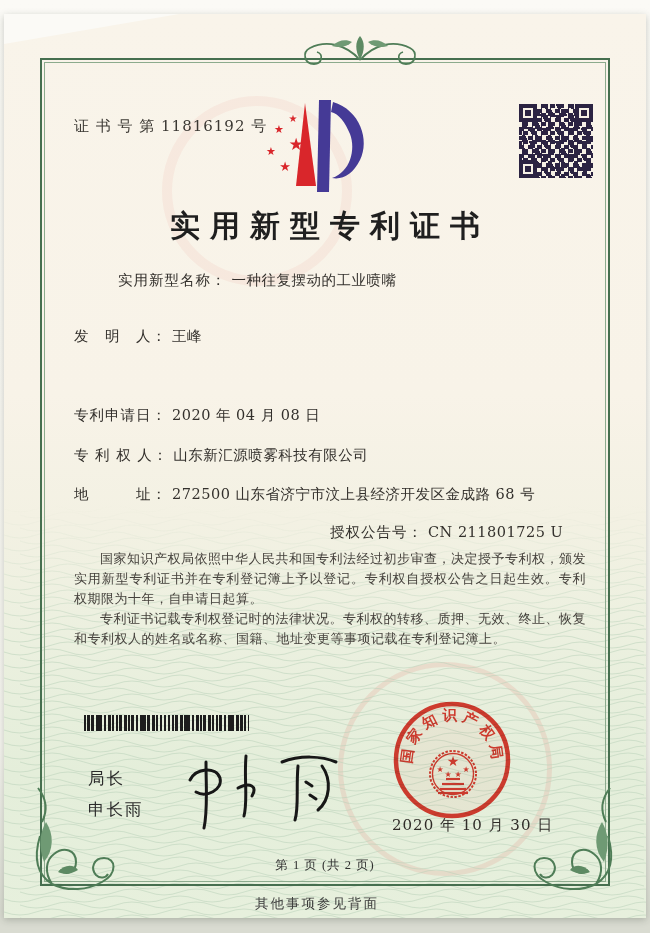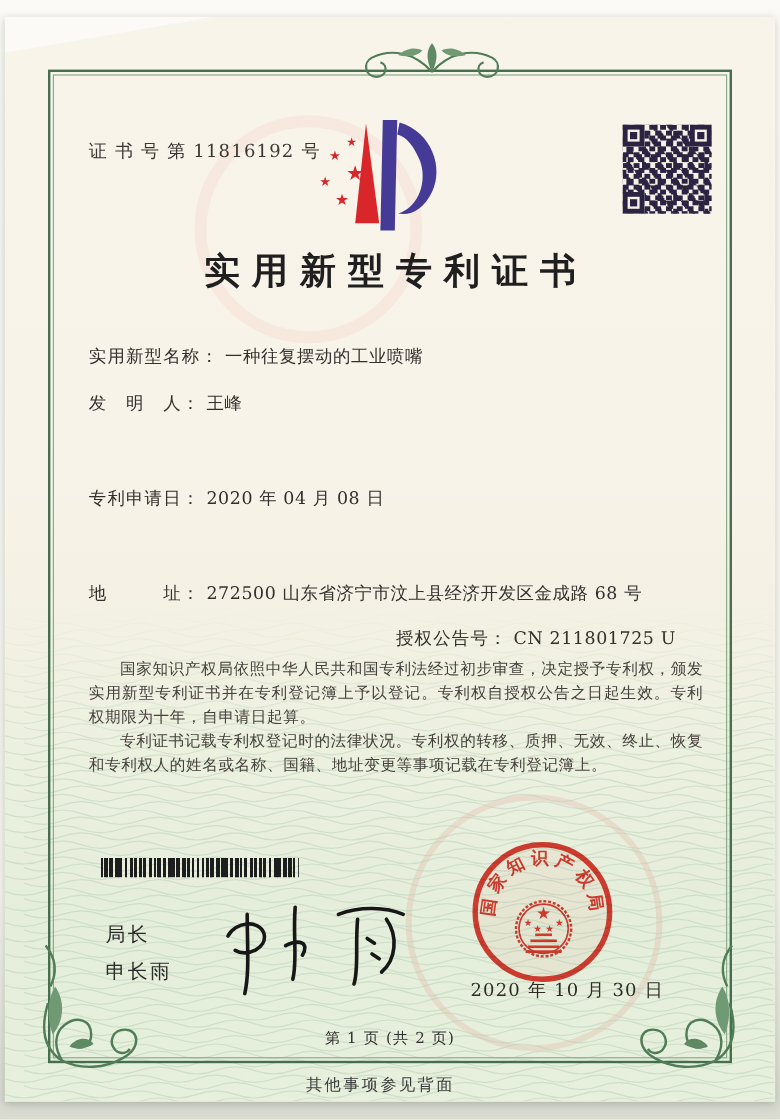--- a/index.html
+++ b/index.html
@@ -45,42 +45,42 @@
   .finder { position:absolute; width:18px; height:18px; border:4px solid #2b2342; background:#f6f1e6; }
   .finder::after { content:""; position:absolute; left:2px; top:2px; width:6px; height:6px; background:#2b2342; }
   .f-tl { left:0; top:0; } .f-tr { right:0; top:0; } .f-bl { left:0; bottom:0; }
 
   .title { position:absolute; left:40px; top:206px; width:570px; text-align:center; z-index:5;
            font-size:30px; font-weight:bold; color:#1f1f1f; letter-spacing:10px; text-indent:10px; }
 
   .row { position:absolute; left:74px; width:525px; font-size:14.5px; color:#33302c; z-index:5; white-space:nowrap; }
   .row .lbl { letter-spacing:1px; }
   .row .val { margin-left:5px; letter-spacing:.5px; }
-  .r1 { top:288px; } .r2 { top:327px; } .r3 { top:364px; } .r4 { top:406px; } .r5 { top:446px; } .r6 { top:485px; }
+  .r1 { top:271px;margin-left:44px; } .r2 { top:327px; } .r3 { top:364px; } .r4 { top:406px; } .r5 { top:446px; } .r6 { top:485px; }
   .grant { top:523px; }
   .grant .right { position:absolute; left:256px; top:0; }
 
   .paras { position:absolute; left:74px; top:549px; width:512px; z-index:5; }
   .paras p { font-size:13px; line-height:20px; color:#45413c; text-align:justify; text-indent:2em; letter-spacing:.5px; }
 
   .barcode { position:absolute; left:84px; top:715px; width:165px; height:16px; z-index:5;
              background-image:
                repeating-linear-gradient(90deg,#1d1d1d 0 2px,transparent 2px 4px),
                repeating-linear-gradient(90deg,#1d1d1d 0 1px,transparent 1px 7px),
                repeating-linear-gradient(90deg,transparent 0 3px,#1d1d1d 3px 5px,transparent 5px 11px); }
 
   .director-title { position:absolute; left:88px; top:768px; font-size:16.5px; color:#2b2b2b; letter-spacing:2px; z-index:5; }
   .director-name  { position:absolute; left:88px; top:799px; font-size:16.5px; color:#2b2b2b; letter-spacing:2px; z-index:5; }
   .signature { position:absolute; left:180px; top:740px; width:175px; height:95px; z-index:5; }
 
   .seal { position:absolute; left:390px; top:694px; width:125px; height:132px; z-index:6;
           mix-blend-mode:multiply; opacity:.94; }
   .seal-date { position:absolute; left:392px; top:816px; font-size:15px; color:#2f2c28; letter-spacing:1px; z-index:7; }
 
-  .page-ind { position:absolute; left:40px; top:857px; width:570px; text-align:center; font-size:12.5px; color:#2f2f2f; z-index:5; letter-spacing:1px; }
+  .page-ind { position:absolute; left:40px; top:857px; width:570px; text-align:center; font-size:12.5px; color:#2f2f2f; z-index:5; letter-spacing:1px;font-family:Liberation Serif, serif; }
   .back-note { position:absolute; left:32px; top:895px; width:570px; text-align:center; font-size:13.5px; color:#3a3a3a; z-index:5; letter-spacing:2px; }
 </style>
 </head>
 <body>
 
 <div class="canvas">
 
   <div class="paper"></div>
   <div class="ring1"></div>
   <div class="ring2"></div>
@@ -218,20 +218,23 @@
 
   <div class="row r1">
     <span class="lbl">实用新型名称：</span><span class="val">一种往复摆动的工业喷嘴</span>
   </div>
   <div class="row r2">
     <span class="lbl">发　明　人：</span><span class="val">王峰</span>
   </div>
   <div class="row r4">
     <span class="lbl">专利申请日：</span><span class="val">2020 年 04 月 08 日</span>
   </div>
+  <div class="row r5">
+    <span class="lbl">专 利 权 人：</span><span class="val">山东新汇源喷雾科技有限公司</span>
+  </div>
   <div class="row r6">
     <span class="lbl">地　　　址：</span><span class="val">272500 山东省济宁市汶上县经济开发区金成路 68 号</span>
   </div>
   <div class="row grant">
     <span class="right"><span class="lbl">授权公告号：</span><span class="val">CN 211801725 U</span></span>
   </div>
 
   <div class="paras">
     <p>国家知识产权局依照中华人民共和国专利法经过初步审查，决定授予专利权，颁发实用新型专利证书并在专利登记簿上予以登记。专利权自授权公告之日起生效。专利权期限为十年，自申请日起算。</p>
     <p>专利证书记载专利权登记时的法律状况。专利权的转移、质押、无效、终止、恢复和专利权人的姓名或名称、国籍、地址变更等事项记载在专利登记簿上。</p>

